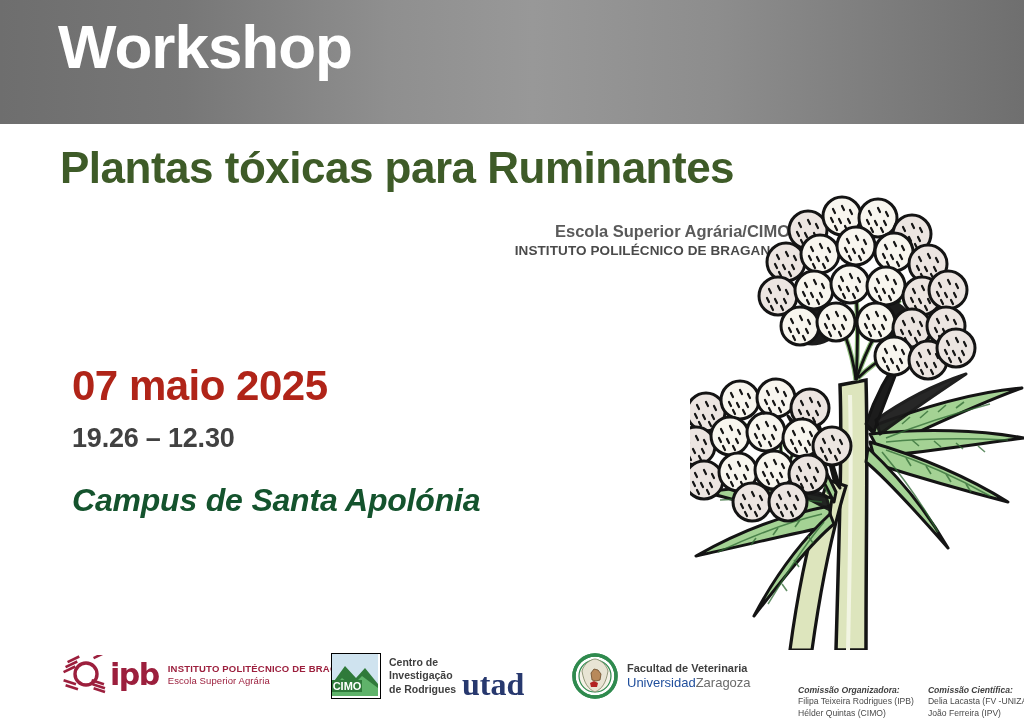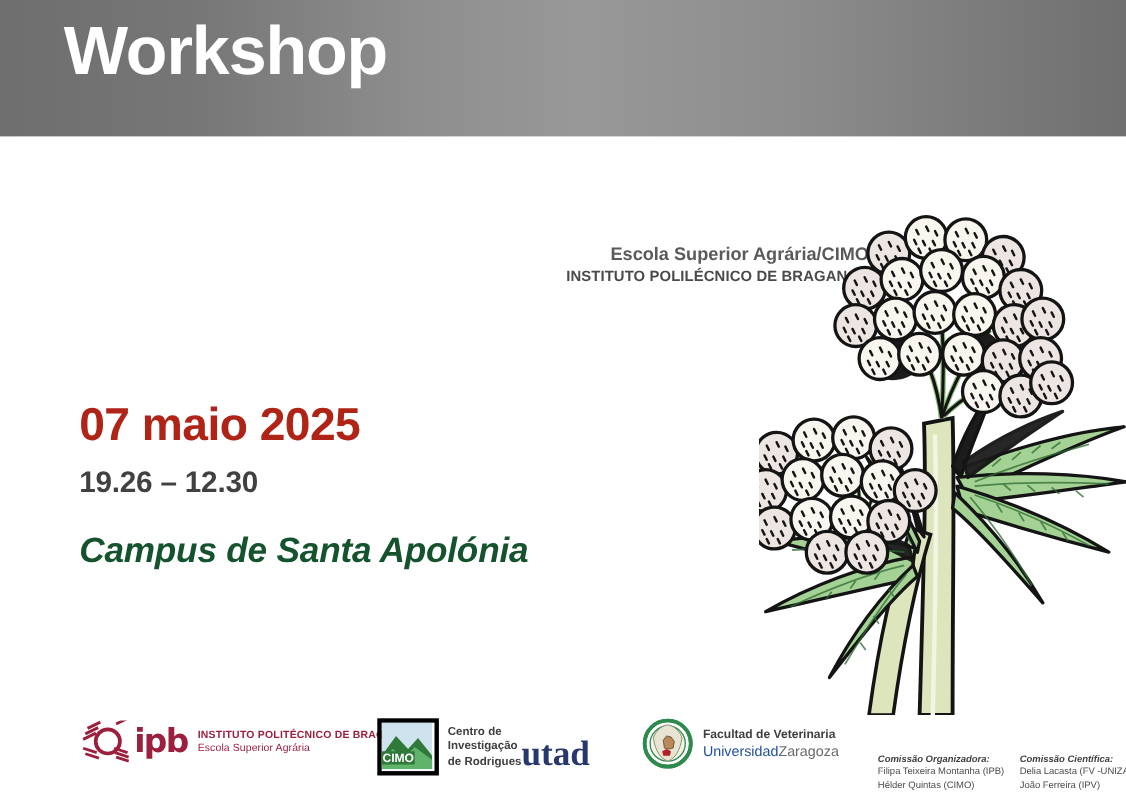--- a/index.html
+++ b/index.html
@@ -52,39 +52,39 @@
   .venue{
     position:absolute;left:72px;top:482px;
     font-size:32px;font-weight:bold;font-style:italic;color:#14532d;letter-spacing:-0.2px;
   }
 
   
   .plant{position:absolute;left:690px;top:180px;width:334px;height:470px;}
   .plant svg{display:block;}
 
   
-  .footer{position:absolute;left:0;top:648px;width:844px;height:76px;margin-left:12px;}
+  .footer{position:absolute;left:0;top:648px;width:844px;height:76px;}
 
   .logo{position:absolute;display:flex;align-items:center;}
 
   
   .logo-ipb{left:62px;top:7px;}
   .ipb-mark{width:46px;height:40px;position:relative;flex:none;}
   .ipb-word{
     font-size:30px;font-weight:bold;color:#9c1f3d;
     margin-left:2px;letter-spacing:-1.5px;line-height:1;
     font-family:"DejaVu Sans", sans-serif;
   }
   .ipb-text{margin-left:9px;line-height:1.25;}
   .ipb-t1{font-size:9.5px;font-weight:bold;color:#9c1f3d;letter-spacing:0.2px;}
   .ipb-t2{font-size:9.5px;color:#9c1f3d;letter-spacing:0.1px;}
 
   
   .logo-cimo{left:331px;top:5px;}
-  .cimo-mark{width:48px;height:44px;flex:none;border:4px solid #000000;}
+  .cimo-mark{width:48px;height:44px;flex:none;border:1px solid #000000;}
   .cimo-text{margin-left:8px;line-height:1.25;color:#3f3f3f;font-size:10.5px;font-weight:bold;}
 
   
   .logo-utad{left:462px;top:20px;}
   .utad-word{
     font-size:32px;font-weight:bold;color:#27386e;
     font-family:"Liberation Serif", serif;letter-spacing:0px;line-height:1;
   }
 
   
@@ -104,20 +104,21 @@
 </style>
 </head>
 <body>
 
 <div id="poster">
 
   <div class="header-band">
     <div class="header-title">Workshop</div>
   </div>
 
+  <div class="main-title">Plantas tóxicas para Ruminantes</div>
 
   <div class="speaker">
     <div class="speaker-affil">Escola Superior Agrária/CIMO</div>
     <div class="speaker-inst">INSTITUTO POLILÉCNICO DE BRAGANÇA</div>
   </div>
 
   <div class="date">07 maio 2025</div>
   <div class="time">19.26 – 12.30</div>
   <div class="venue">Campus de Santa Apolónia</div>
 
@@ -307,21 +308,21 @@
         <div class="uz-t2">
           <span class="uz-blue">Universidad</span><span class="uz-gray">Zaragoza</span>
         </div>
       </div>
     </div>
   </div>
 
   <div class="committees">
     <div class="comm">
       <div class="comm-head">Comissão Organizadora:</div>
-      <div class="comm-item">Filipa Teixeira Montanha (IPB)</div>
+      <div class="comm-item">Filipa Teixeira Rodrigues (IPB)</div>
       <div class="comm-item">Hélder Quintas (CIMO)</div>
     </div>
     <div class="comm">
       <div class="comm-head">Comissão Científica:</div>
       <div class="comm-item">Delia Lacasta (FV -UNIZAR)</div>
       <div class="comm-item">João Ferreira (IPV)</div>
     </div>
   </div>
 
 </div>

